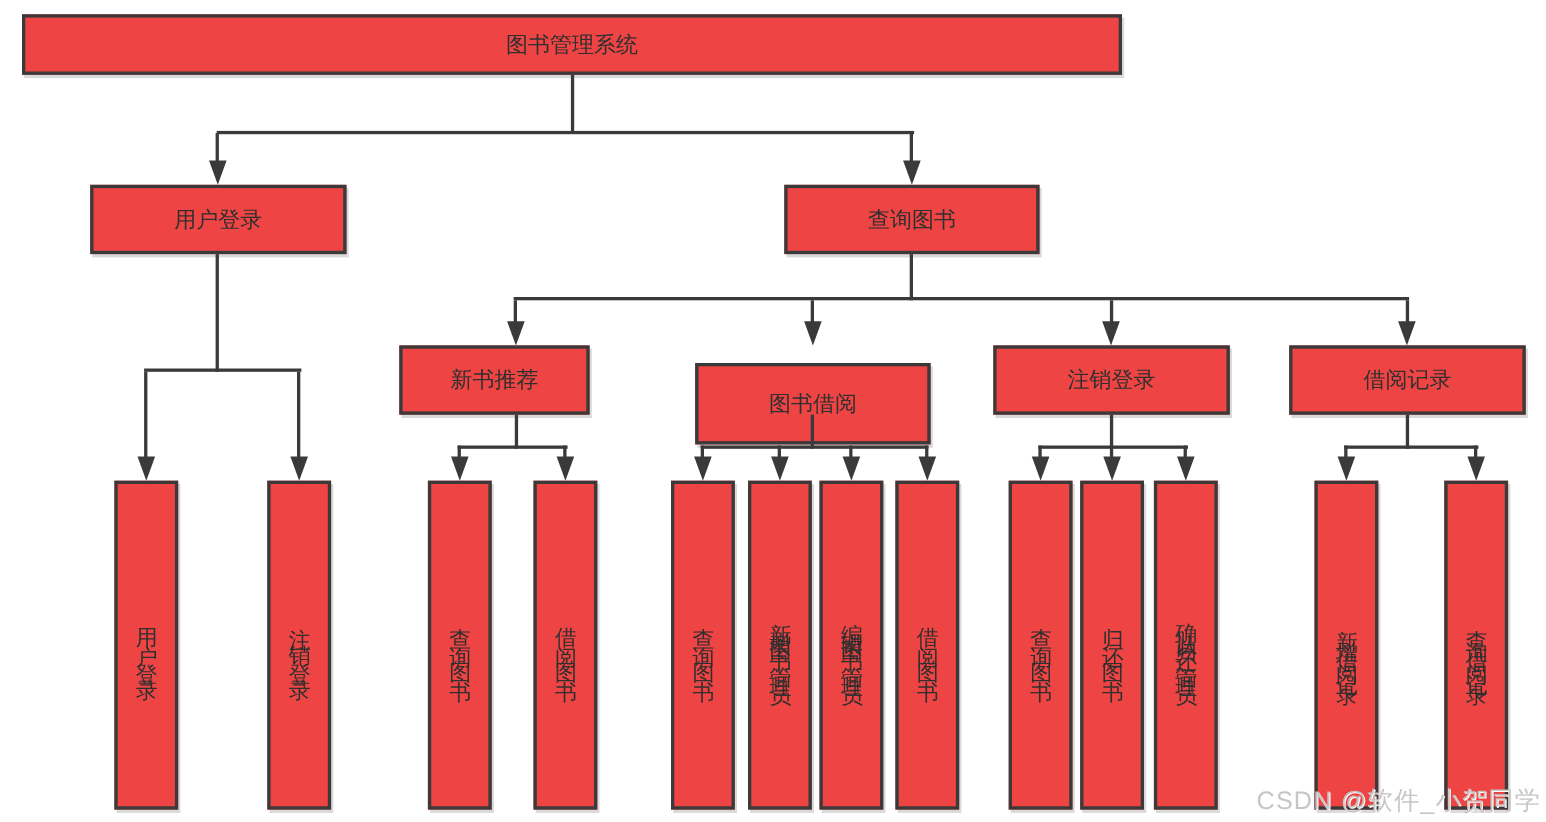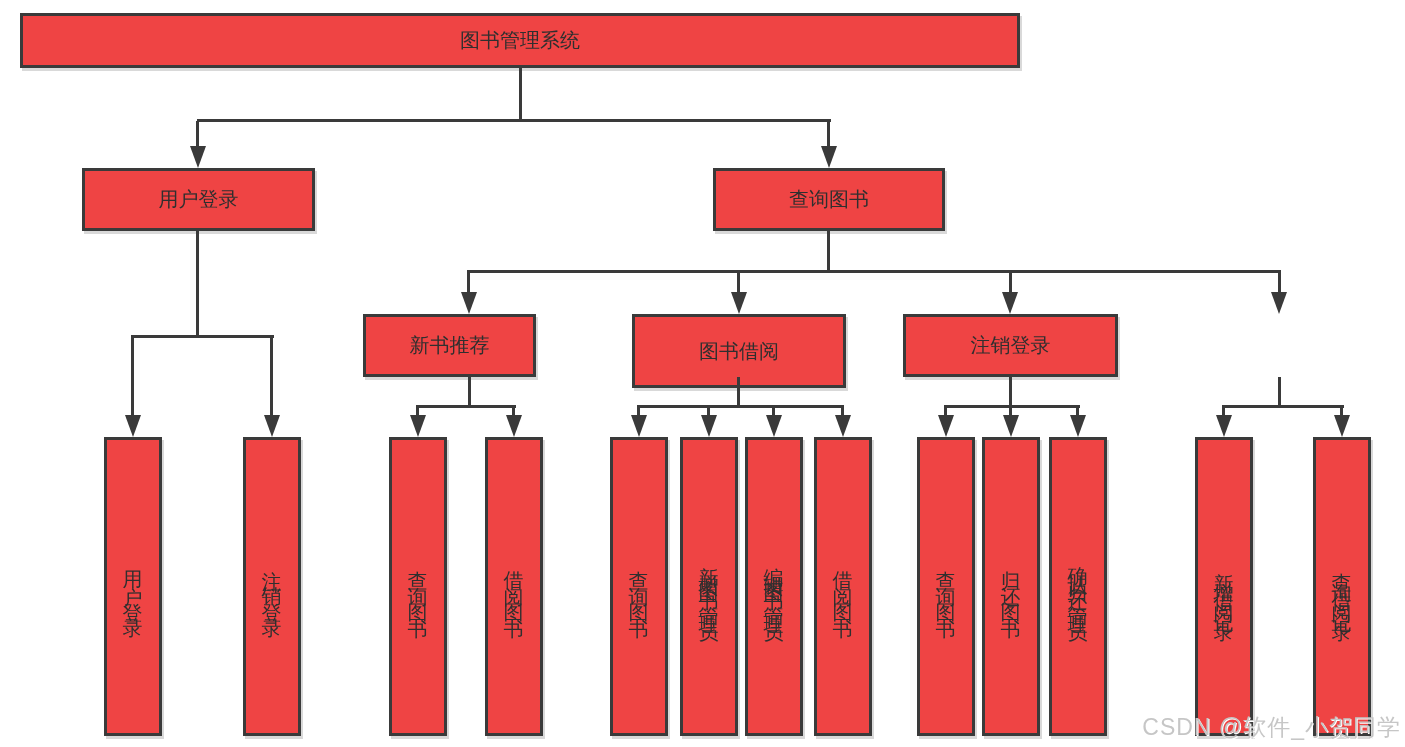--- a/index.html
+++ b/index.html
@@ -110,25 +110,28 @@
   <div class="vl" style="left:737px;top:273px;height:22px"></div>
   <div class="arr" style="left:731px;top:292px"></div>
   <div class="vl" style="left:1009px;top:273px;height:22px"></div>
   <div class="arr" style="left:1002px;top:292px"></div>
   <div class="vl" style="left:1278px;top:273px;height:22px"></div>
   <div class="arr" style="left:1271px;top:292px"></div>
 
   <div class="node" style="left:363px;top:314px;width:173px;height:63px">
     <span>新书推荐</span>
   </div>
-  <div class="node" style="left:632px;top:314px;width:214px;height:74px">
+  <div class="node" style="left:632px;top:330px;width:214px;height:74px">
     <span>图书借阅</span>
   </div>
   <div class="node" style="left:903px;top:314px;width:215px;height:63px">
     <span>注销登录</span>
+  </div>
+  <div class="node" style="left:1172px;top:314px;width:215px;height:63px">
+    <span>借阅记录</span>
   </div>
 
   <div class="vl" style="left:468px;top:377px;height:31px"></div>
   <div class="hl" style="left:416px;top:405px;width:100px"></div>
   <div class="vl" style="left:416px;top:405px;height:15px"></div>
   <div class="arr" style="left:410px;top:415px"></div>
   <div class="vl" style="left:512px;top:405px;height:15px"></div>
   <div class="arr" style="left:506px;top:415px"></div>
 
   <div class="vl" style="left:737px;top:377px;height:31px"></div>

